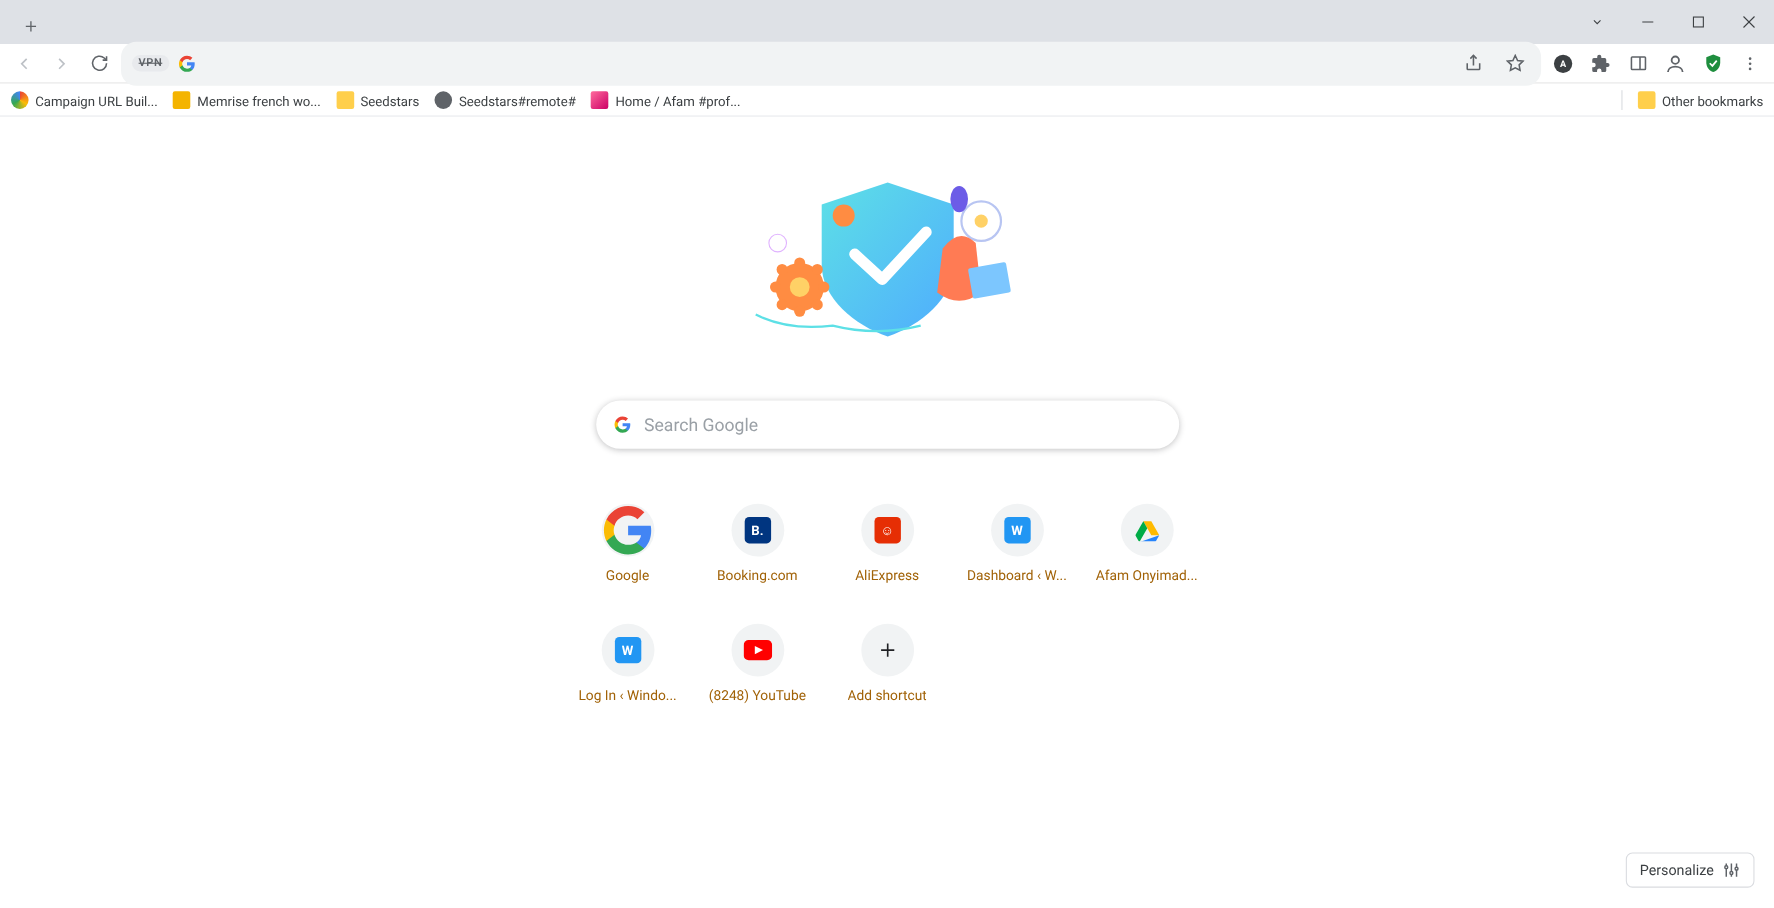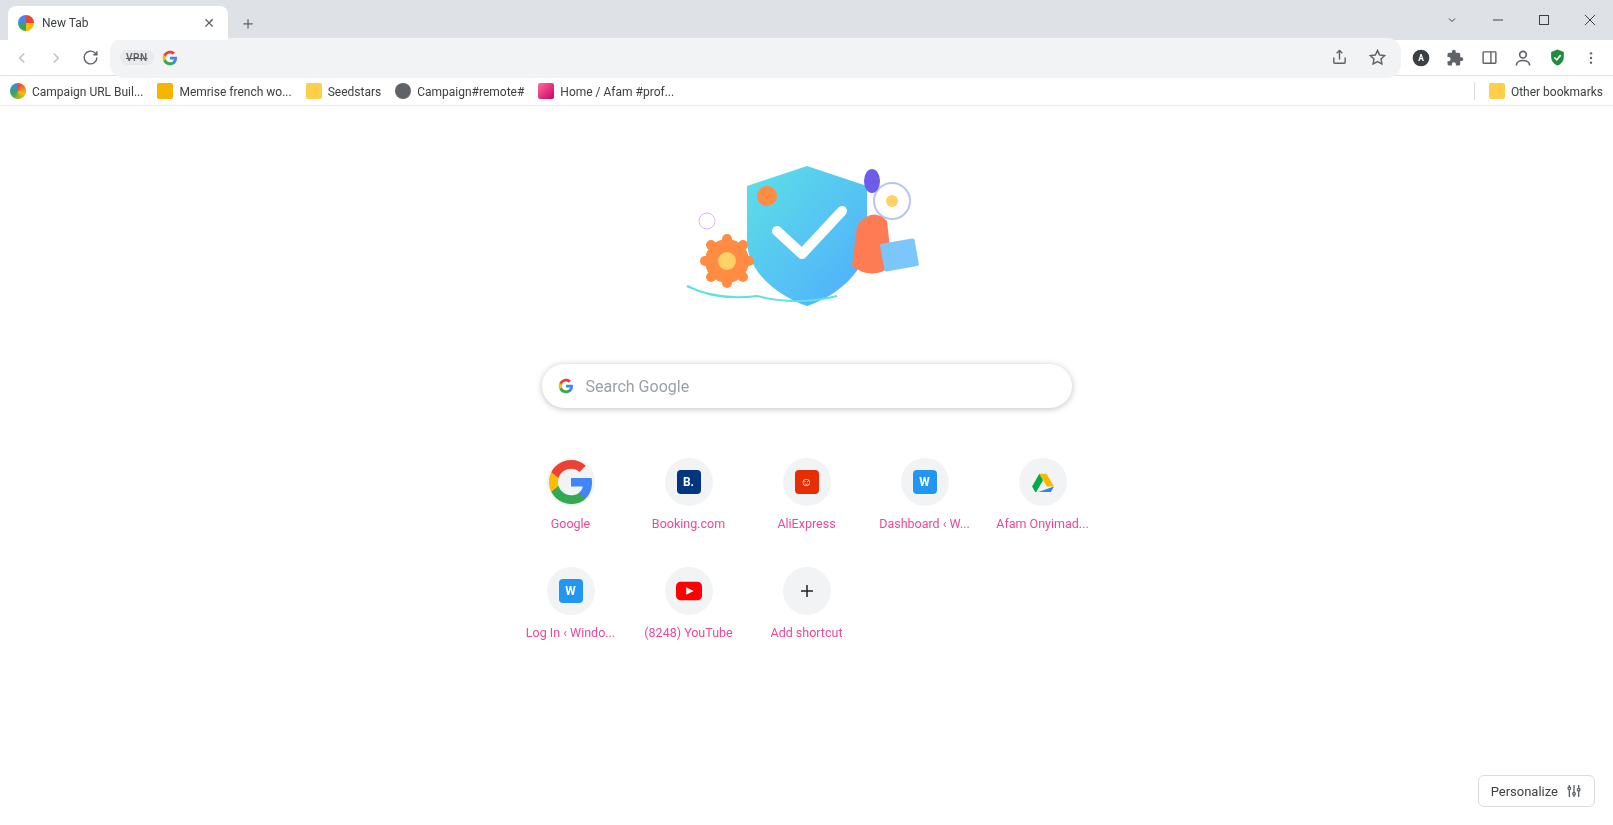--- a/index.html
+++ b/index.html
@@ -38,36 +38,31 @@
 .content { position:relative; height: calc(100% - 106px); display:flex; flex-direction:column; align-items:center; }
 .hero { margin-top:40px; width:300px; height:170px; position:relative; }
 .searchbox { margin-top:48px; width:530px; height:44px; border-radius:22px; background:#fff; box-shadow:0 1px 6px rgba(32,33,36,0.28); display:flex; align-items:center; padding:0 16px; gap:12px; }
 .searchbox input { border:none; outline:none; flex:1; font-size:16px; color:#3c4043; background:transparent; }
 .searchbox input::placeholder { color:#9aa0a6; }
 
 .shortcuts { margin-top:50px; display:grid; grid-template-columns:repeat(5, 112px); grid-auto-rows:auto; row-gap:36px; column-gap:6px; }
 .shortcut { display:flex; flex-direction:column; align-items:center; gap:10px; cursor:pointer; }
 .sc-icon { width:48px; height:48px; border-radius:50%; background:#f1f3f4; display:flex; align-items:center; justify-content:center; }
 .sc-inner { width:24px; height:24px; border-radius:4px; display:flex; align-items:center; justify-content:center; font-size:12px; font-weight:700; color:#fff; }
-.sc-label { font-size:12.5px; color:#ec4899; max-width:100px; overflow:hidden; text-overflow:ellipsis; white-space:nowrap; text-align:center; }
+.sc-label { font-size:12.5px; color:#a16207; max-width:100px; overflow:hidden; text-overflow:ellipsis; white-space:nowrap; text-align:center; }
 
 .personalize { position:absolute; right:18px; bottom:18px; border:1px solid #dadce0; background:#fff; border-radius:6px; padding:7px 12px; display:flex; align-items:center; gap:8px; font-size:13px; color:#3c4043; cursor:pointer; }
 
 
 .google-g { width:100%; height:100%; }
 </style>
 </head>
 <body>
 
 <div class="titlebar">
-  <div class="tab">
-    <div class="tab-favicon"></div>
-    <div class="tab-title">New Tab</div>
-    <div class="tab-close">✕</div>
-  </div>
   <div class="new-tab-btn">＋</div>
   <div class="win-controls">
     <div class="win-btn">
         <svg viewBox="0 0 24 24" fill="none" stroke="currentColor" stroke-width="2">
           <polyline points="6 9 12 15 18 9"></polyline>
         </svg>
       </div>
     <div class="win-btn">
         <svg viewBox="0 0 12 12">
           <line x1="1" y1="6" x2="11" y2="6" stroke="currentColor" stroke-width="1"></line>
@@ -173,21 +168,21 @@
   <div class="bookmark">
     <div class="bm-icon" style="background:#f4b400;"></div>
     <span>Memrise french wo...</span>
   </div>
   <div class="bookmark">
     <div class="bm-icon" style="background:#ffcf4b;"></div>
     <span>Seedstars</span>
   </div>
   <div class="bookmark">
     <div class="bm-icon" style="background:#5f6368; border-radius:50%;"></div>
-    <span>Campaign#remote#</span>
+    <span>Seedstars#remote#</span>
   </div>
   <div class="bookmark">
     <div class="bm-icon" style="background:linear-gradient(135deg,#ff6b9d,#c06);"></div>
     <span>Home / Afam #prof...</span>
   </div>
   <div class="bookmarks-spacer"></div>
   <div class="bm-divider"></div>
   <div class="bookmark">
     <div class="bm-icon" style="background:#ffcf4b;"></div>
     <span>Other bookmarks</span>

